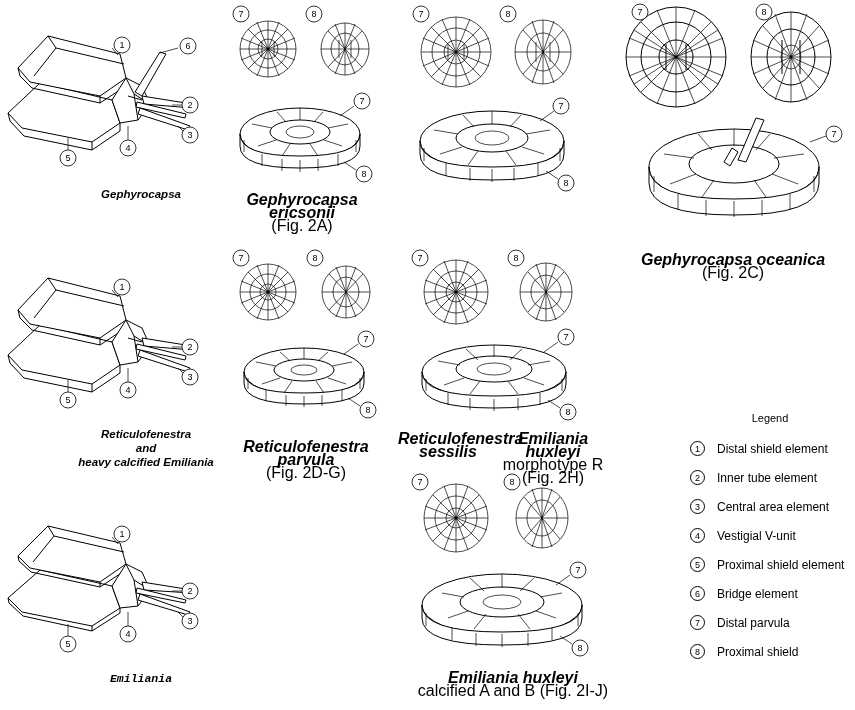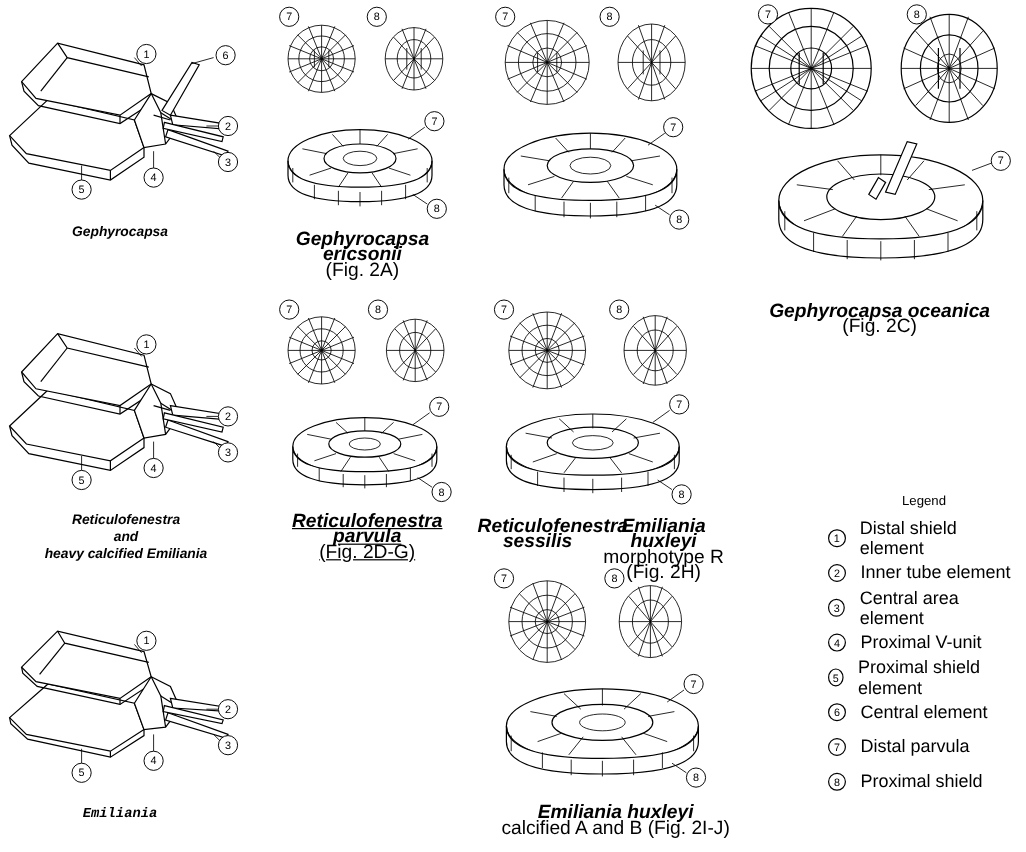--- a/index.html
+++ b/index.html
@@ -35,36 +35,37 @@
   .cap .fig {
     font-style: normal;
     font-weight: normal;
   }
   .big-label {
     text-align: center;
     font-size: 11.5px;
     font-style: italic;
     font-weight: bold;
     line-height: 14px;
+    padding-left: 41px;
   }
   .legend-title {
     font-size: 11px;
     font-weight: normal;
     text-align: center;
   }
   .legend-list {
     margin-top: 10px;
   }
   .legend-row {
     display: flex;
     align-items: center;
     height: 29px;
   }
   .legend-row .txt {
-    font-size: 15px;
+    font-size: 12px;
     margin-left: 12px;
   }
   .cnum {
     display: inline-block;
     width: 15px;
     height: 15px;
     border: 1px solid #000;
     border-radius: 50%;
     font-size: 9px;
     line-height: 15px;
@@ -501,21 +502,21 @@
       </g>
       <g>
         <circle class="numcirc" cx="19" cy="10" r="8"></circle>
           <text class="numtxt" x="19" y="13">7</text>
       </g>
       <g>
         <circle class="numcirc" cx="93" cy="10" r="8"></circle>
           <text class="numtxt" x="93" y="13">8</text>
       </g>
     </svg>
-    <div class="cap" style="width:168px; margin-top:0;text-decoration:underline;">
+    <div class="cap" style="width:168px; margin-top:12px;">
       <span class="it">Reticulofenestra parvula</span><br>
       <span class="fig">(Fig. 2D-G)</span>
     </div>
   </div>
 
   <div class="panel" style="left:398px; top:248px; width:210px; height:210px;">
     <svg width="210" height="180" viewBox="0 0 210 180">
       <g>
         <ellipse class="fillw-t" cx="58" cy="44" rx="32" ry="32"></ellipse>
         <ellipse class="ln-t" cx="58" cy="44" rx="21" ry="21"></ellipse>
@@ -608,29 +609,29 @@
       <div class="legend-row">
         <span class="cnum">2</span>
         <span class="txt">Inner tube element</span>
       </div>
       <div class="legend-row">
         <span class="cnum">3</span>
         <span class="txt">Central area element</span>
       </div>
       <div class="legend-row">
         <span class="cnum">4</span>
-        <span class="txt">Proximal V-unit</span>
+        <span class="txt">Vestigial V-unit</span>
       </div>
       <div class="legend-row">
         <span class="cnum">5</span>
         <span class="txt">Proximal shield element</span>
       </div>
       <div class="legend-row">
         <span class="cnum">6</span>
-        <span class="txt">Central element</span>
+        <span class="txt">Bridge element</span>
       </div>
       <div class="legend-row">
         <span class="cnum">7</span>
         <span class="txt">Distal parvula</span>
       </div>
       <div class="legend-row">
         <span class="cnum">8</span>
         <span class="txt">Proximal shield</span>
       </div>
     </div>

